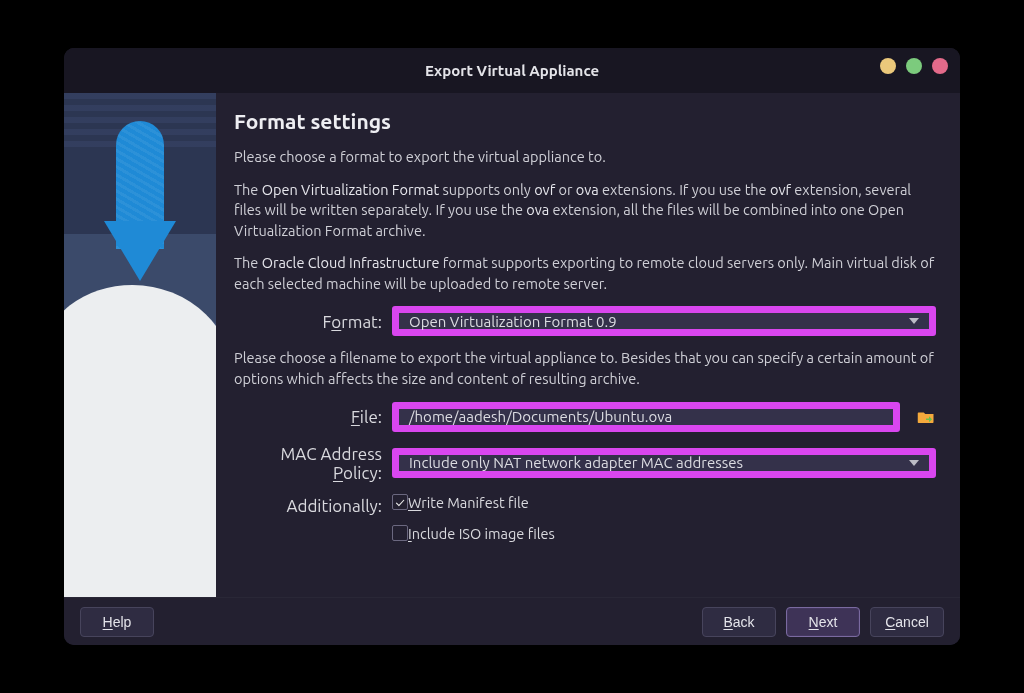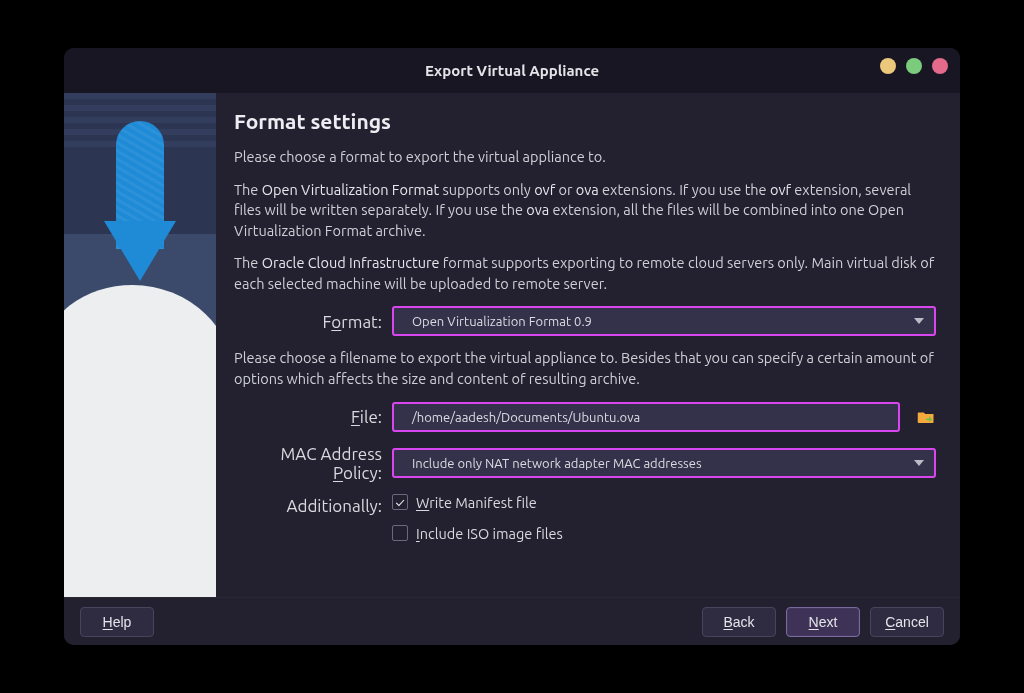--- a/index.html
+++ b/index.html
@@ -82,42 +82,42 @@
     .para { color: #cfcfd6; line-height: 1.42; font-size: 14.5px; }
     .para b { color: #e6e6ec; font-weight: 400; }
 
     .form-row { display:flex; align-items:center; gap:10px; }
     .label { width: 148px; text-align: right; color:#d9d9de; font-size:17px;}
     .label .ul { text-decoration: underline; text-underline-offset: 2px; }
 
     .select, .input {
       flex: 1;
       background: #34314a;
-      border: 2px solid #d946ef;
+      border: 7px solid #d946ef;
       height: 30px;
       border-radius: 3px;
       color: #dcdce2;
-      padding: 0 18px;
+      padding: 0 10px;
       display: flex; align-items: center;
       position: relative;
-      font-size: 13px;
+      font-size: 15px;
     }
     .select .caret {
       position: absolute; right: 10px; top: 50%; transform: translateY(-50%);
       width:0; height:0; border-left:5px solid transparent; border-right:5px solid transparent; border-top:6px solid #bcbcc6;
     }
     .file-row .input{ flex:1; }
     .file-btn {
       width: 20px; height: 20px; margin-left:6px;
       display:inline-flex; align-items:center; justify-content:center;
       color:#f5b042;
     }
     .file-btn svg { width:18px; height:16px; }
 
-    .chk-row { display:flex; align-items:center; gap:8px; padding-left:158px; margin-top:0; }
+    .chk-row { display:flex; align-items:center; gap:0; padding-left:158px; margin-top:0; }
     .chk-box {
       width:16px; height:16px; border:1px solid #6b6880; border-radius:2px;
       display:inline-flex; align-items:center; justify-content:center; font-size:12px; color:#efefef;
     }
     .chk-box.checked::after{ content:"✓"; font-size:13px; line-height:1;}
     .chk-label { color:#d9d9de; font-size:14.5px; }
     .chk-label .ul{ text-decoration: underline; text-underline-offset:2px;}
 
     .additionally-row { display:flex; }
     .additionally-row .label{ padding-top:2px;}

